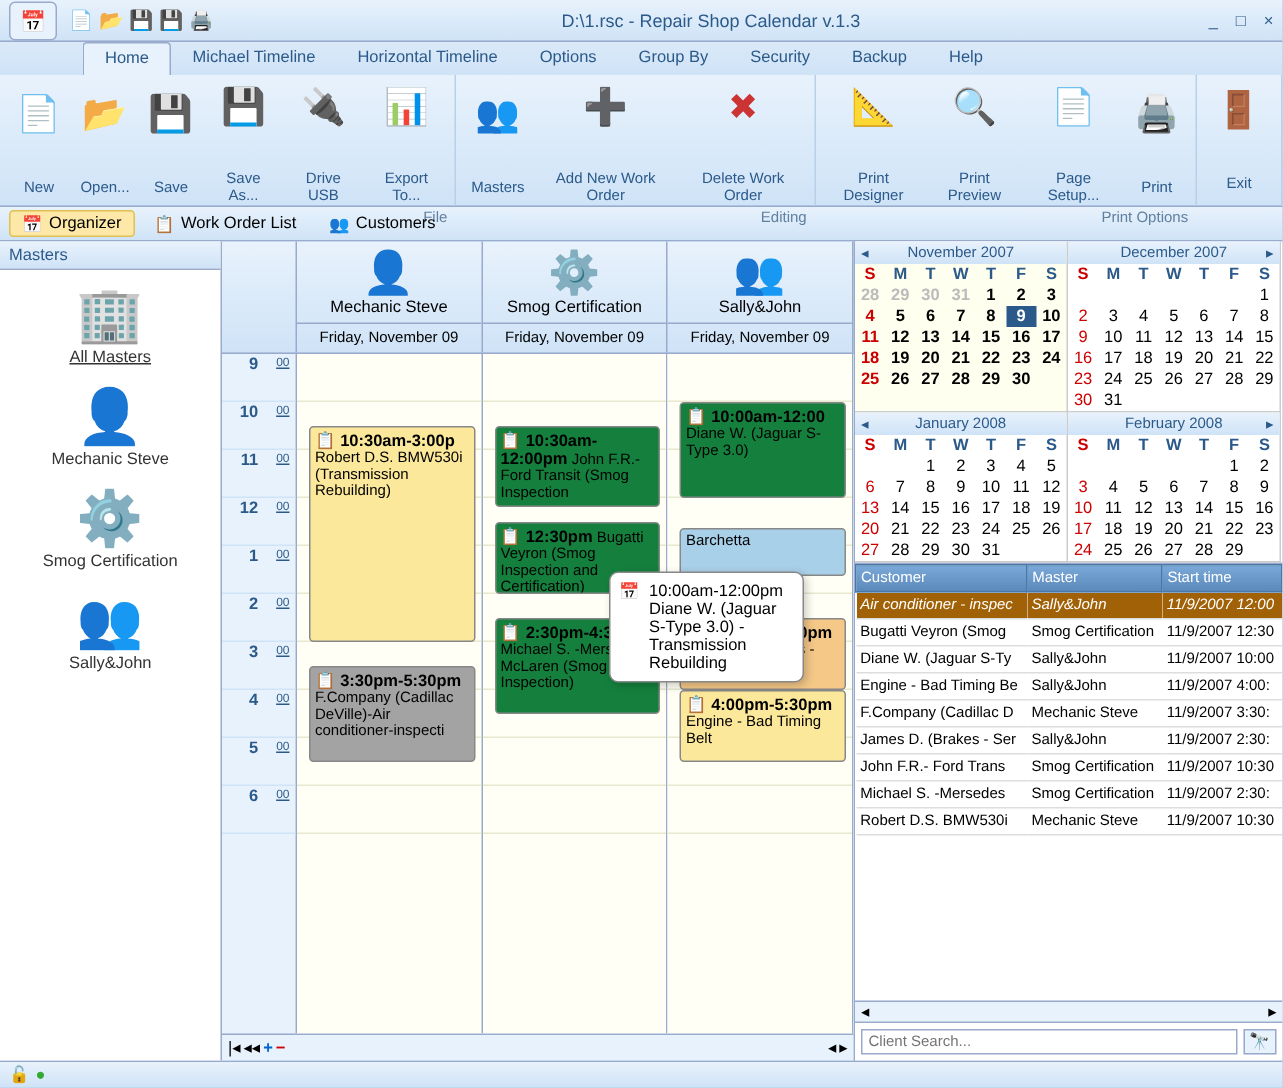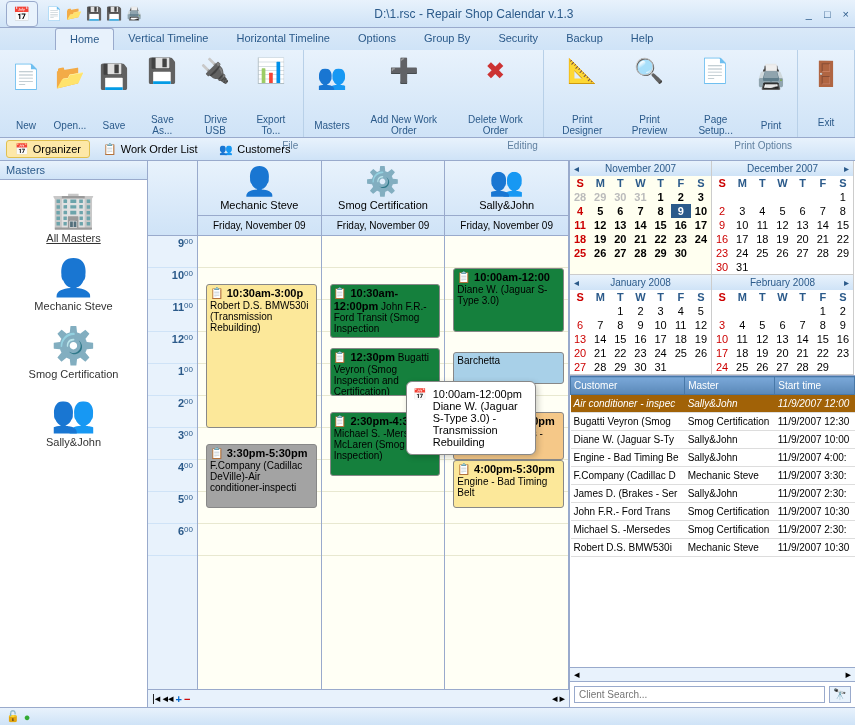--- a/index.html
+++ b/index.html
@@ -34,21 +34,21 @@
 .sched { flex: 1; display: flex; flex-direction: column; border-right: 1px solid #9ac; position: relative; }
 .sched-hdr { display: flex; background: linear-gradient(#e8f2fc,#cfe3f7); border-bottom: 1px solid #9ac; }
 .timecol-hdr { width: 50px; border-right: 1px solid #9ac; }
 .colhdr { flex: 1; border-right: 1px solid #9ac; text-align: center; }
 .colhdr-m { display: flex; flex-direction: column; align-items: center; padding: 4px; }
 .colhdr-ico { font-size: 28px; height: 34px; }
 .colhdr-date { border-top: 1px solid #9ac; padding: 4px; font-size: 10px; }
 .sched-body { flex: 1; display: flex; overflow: hidden; background: #fff; }
 .timecol { width: 50px; background: linear-gradient(#e8f2fc,#e8f2fc); border-right: 1px solid #9ac; }
 .timeslot { height: 32px; border-bottom: 1px solid #cfe3f7; display: flex; align-items: flex-start; justify-content: flex-end; padding: 1px 4px; font-size: 11px; color: #2b5a8a; }
-.timeslot sup { font-size: 8px; margin-left: 0; }
+.timeslot sup { font-size: 8px; margin-left: 12px; text-decoration: underline; }
 .daycol { flex: 1; border-right: 1px solid #9ac; position: relative; background: #fffff5; }
 .daycol .slot { height: 32px; border-bottom: 1px solid #e8e8d0; }
 .appt { position: absolute; left: 8px; right: 4px; border: 1px solid #888; border-radius: 3px; padding: 2px 3px; font-size: 10px; overflow: hidden; cursor: pointer; }
 .appt.green { background: #15803d; }
 .appt.yellow { background: #fce89a; }
 .appt.teal { background: #a3a3a3; }
 .appt.orange { background: #f5c888; }
 .appt.blue { background: #a8d0e8; }
 .sched-foot { height: 18px; background: #e8f2fc; border-top: 1px solid #9ac; display: flex; align-items: center; padding: 0 4px; gap: 2px; font-size: 10px; }
 .right { width: 285px; background: #fff; display: flex; flex-direction: column; }
@@ -92,21 +92,21 @@
   <div class="title">D:\1.rsc - Repair Shop Calendar v.1.3</div>
   <div class="winctrl">
     <span>_</span>
     <span>□</span>
     <span>×</span>
   </div>
 </div>
 
 <div class="ribbon-tabs" id="ribbon-tabs">
     <div class="ribbon-tab active">Home</div>
-    <div class="ribbon-tab">Vertical Timeline</div>
+    <div class="ribbon-tab">Michael Timeline</div>
     <div class="ribbon-tab">Horizontal Timeline</div>
     <div class="ribbon-tab">Options</div>
     <div class="ribbon-tab">Group By</div>
     <div class="ribbon-tab">Security</div>
     <div class="ribbon-tab">Backup</div>
     <div class="ribbon-tab">Help</div>
   </div>
 
 <div class="ribbon">
   <div class="rgroup">

